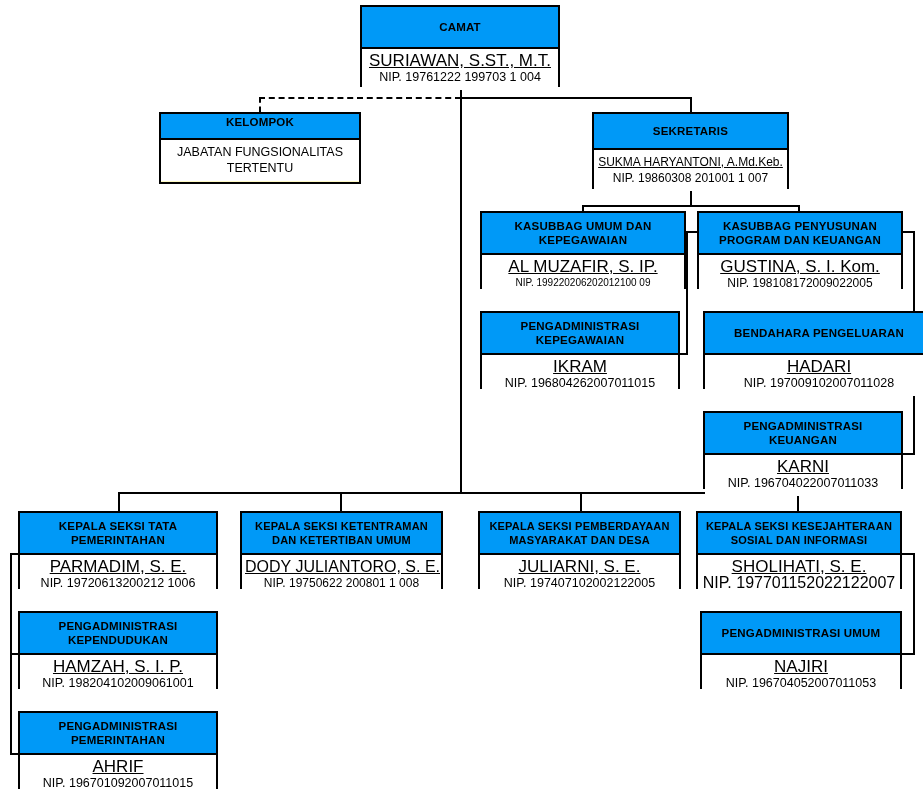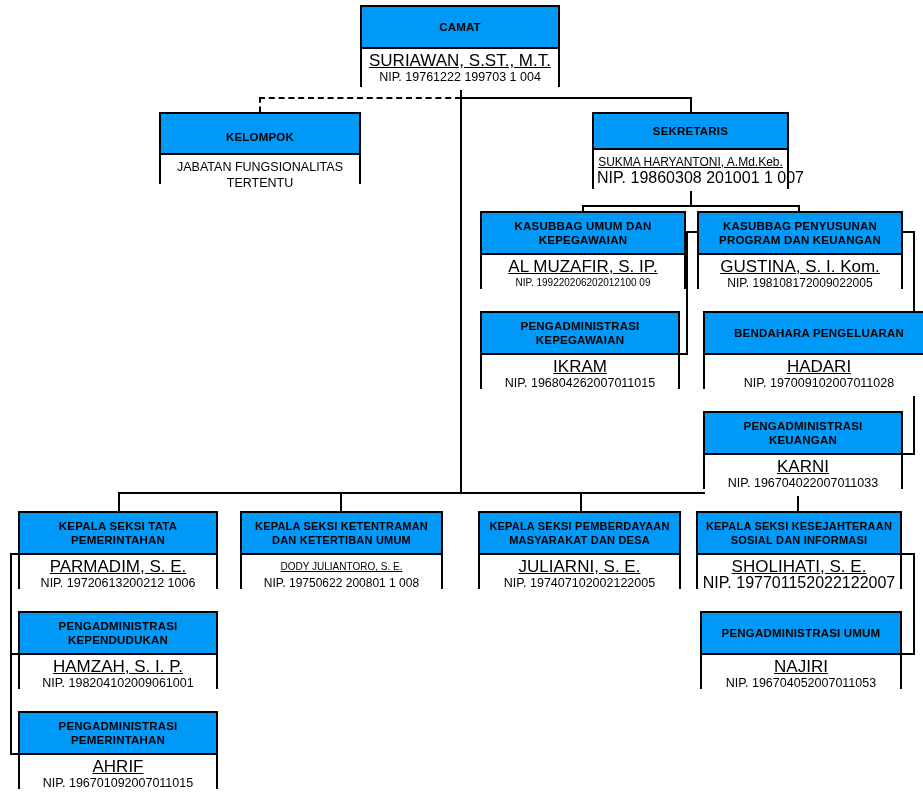--- a/index.html
+++ b/index.html
@@ -122,32 +122,32 @@
 
   <div class="node" style="left:360px; top:5px; width:200px; height:82px;">
     <div class="node-title one-line">CAMAT</div>
     <div class="node-body">
       <div class="node-person">SURIAWAN, S.ST., M.T.</div>
       <div class="node-nip">NIP. 19761222 199703 1 004</div>
     </div>
   </div>
 
   <div class="node" style="left:159px; top:112px; width:202px; height:72px;">
-    <div class="node-title one-line" style="padding-top:16px; padding-bottom:9px;">KELOMPOK</div>
+    <div class="node-title one-line" style="padding-top:1px; padding-bottom:9px;">KELOMPOK</div>
     <div class="node-body">
       <div class="node-nip">JABATAN FUNGSIONALITAS</div>
       <div class="node-nip">TERTENTU</div>
     </div>
   </div>
 
   <div class="node" style="left:592px; top:112px; width:197px; height:77px;">
     <div class="node-title one-line" style="padding-top:10px; padding-bottom:10px;">SEKRETARIS</div>
     <div class="node-body">
       <div class="node-person" style="font-size:12px;">SUKMA HARYANTONI, A.Md.Keb.</div>
-      <div class="node-nip" style="font-size:16px;">NIP. 19860308 201001 1 007</div>
+      <div class="node-nip" style="font-size:12px;">NIP. 19860308 201001 1 007</div>
     </div>
   </div>
 
   <div class="node" style="left:480px; top:211px; width:206px; height:78px;">
     <div class="node-title">
       <div>KASUBBAG UMUM DAN</div>
       <div>KEPEGAWAIAN</div>
     </div>
     <div class="node-body">
       <div class="node-person">AL MUZAFIR, S. IP.</div>
@@ -206,21 +206,21 @@
       <div class="node-nip">NIP. 19720613200212 1006</div>
     </div>
   </div>
 
   <div class="node" style="left:240px; top:511px; width:203px; height:78px;">
     <div class="node-title" style="font-size:11px;">
       <div>KEPALA SEKSI KETENTRAMAN</div>
       <div>DAN KETERTIBAN UMUM</div>
     </div>
     <div class="node-body">
-      <div class="node-person" style="font-size:10px;">DODY JULIANTORO, S. E.</div>
+      <div class="node-person" style="font-size:16px;">DODY JULIANTORO, S. E.</div>
       <div class="node-nip" style="font-size:12px;">NIP. 19750622 200801 1 008</div>
     </div>
   </div>
 
   <div class="node" style="left:478px; top:511px; width:203px; height:78px;">
     <div class="node-title" style="font-size:11px;">
       <div>KEPALA SEKSI PEMBERDAYAAN</div>
       <div>MASYARAKAT DAN DESA</div>
     </div>
     <div class="node-body">

